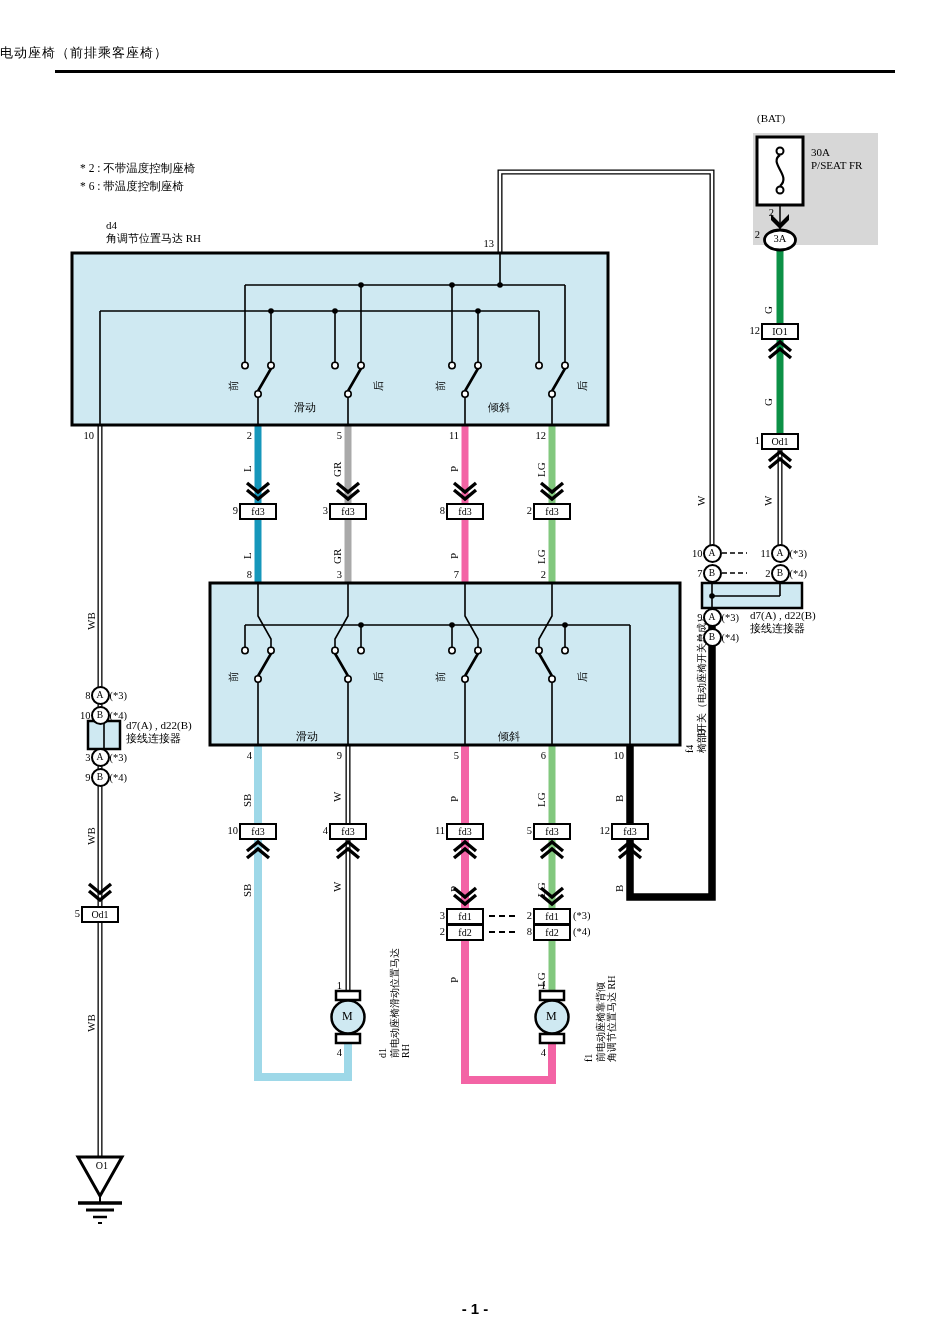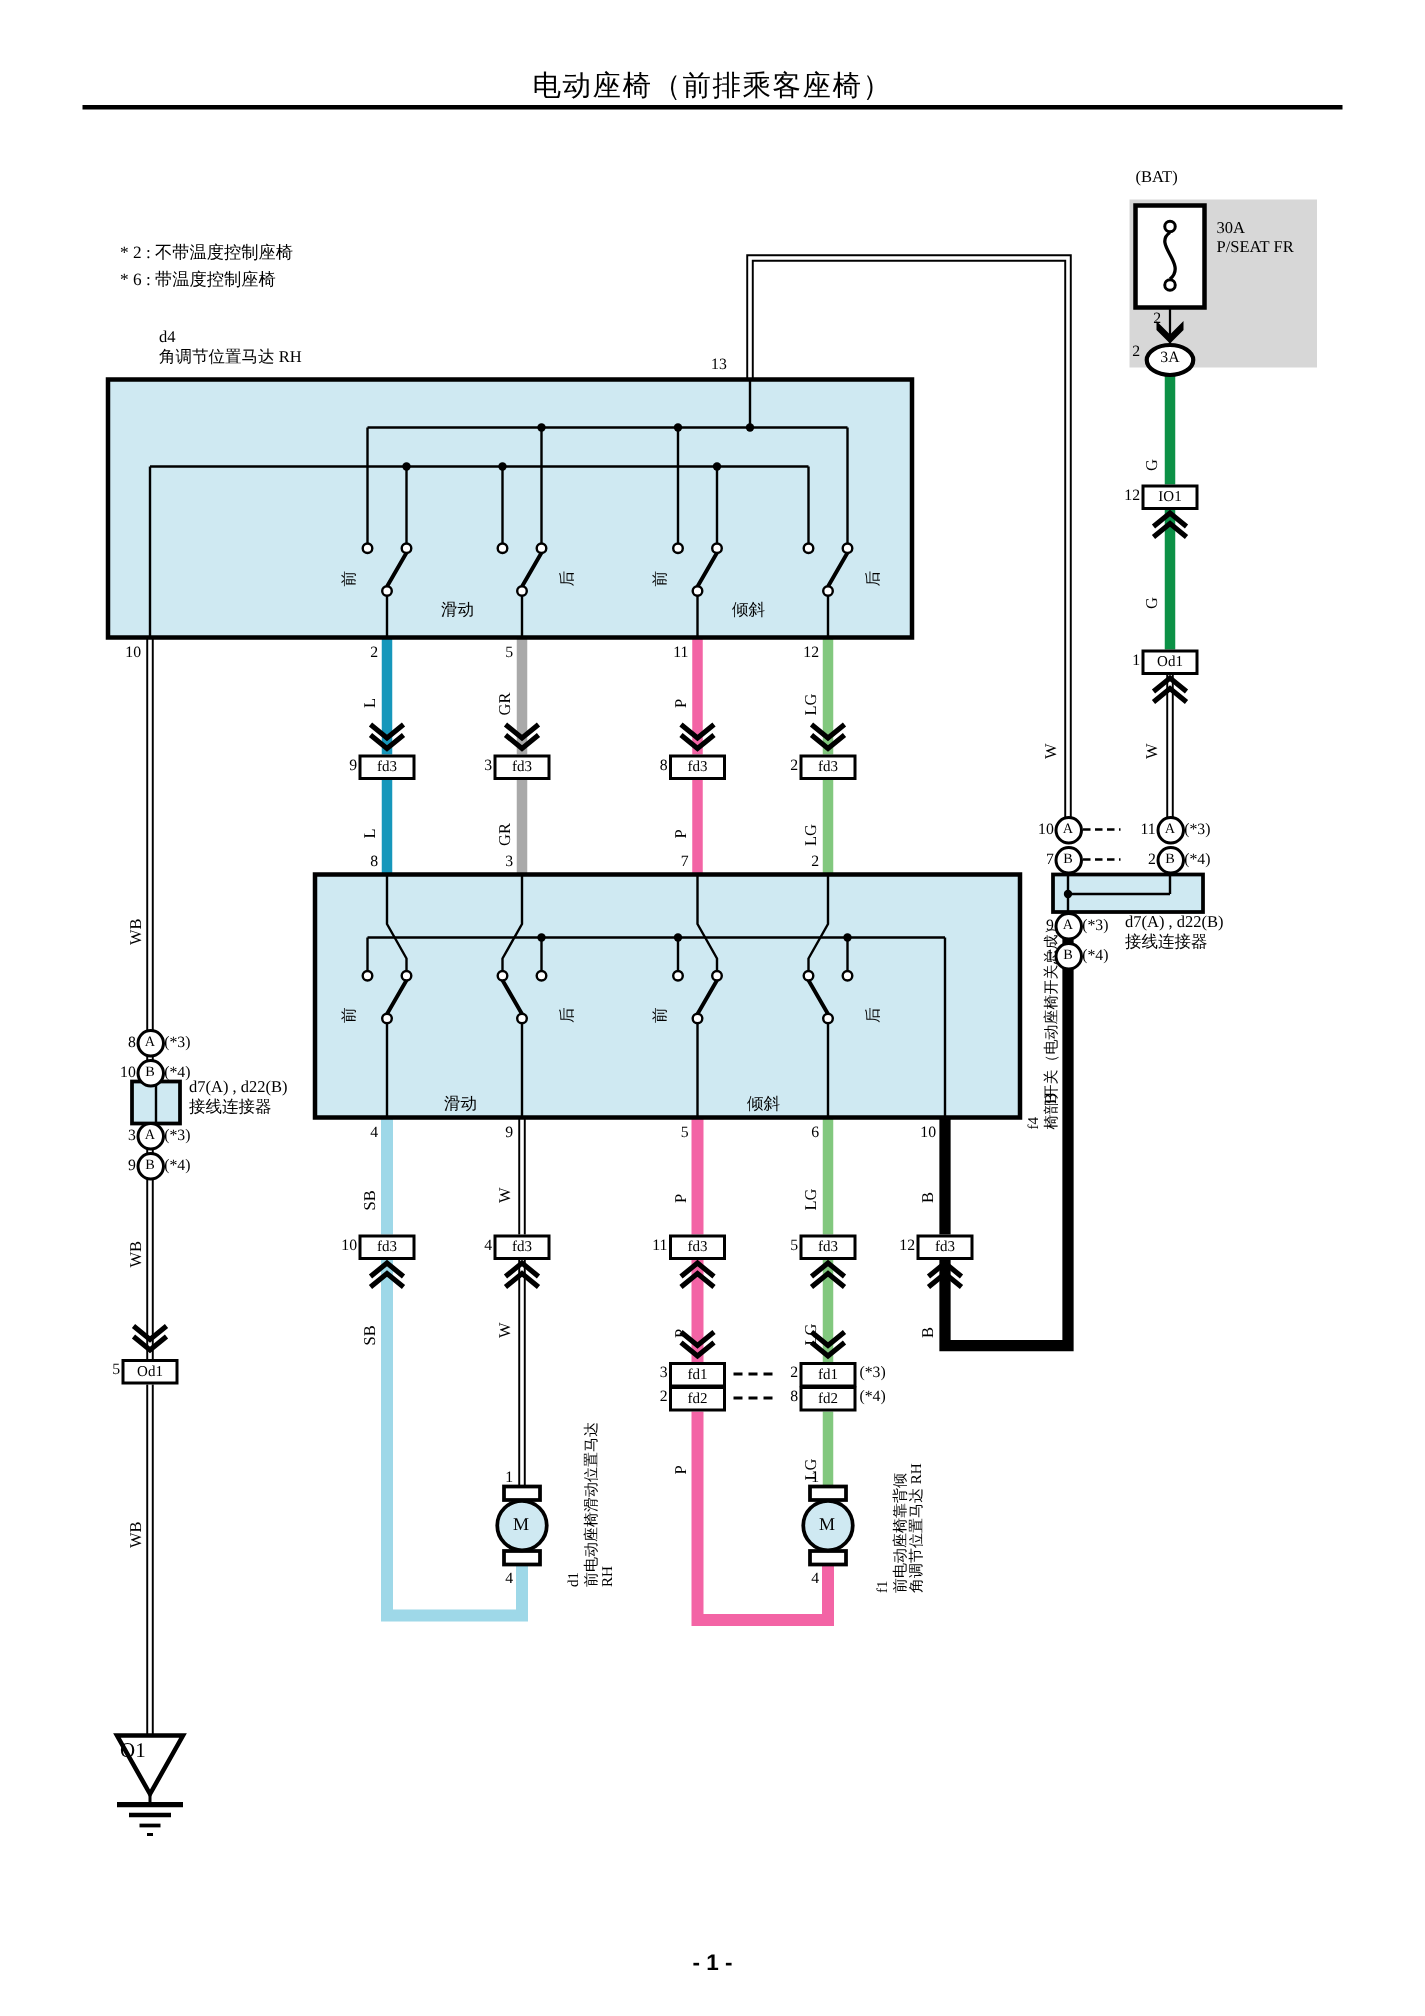--- a/index.html
+++ b/index.html
@@ -1,19 +1,19 @@
 <!DOCTYPE html>
 <html><head>
 <meta charset="utf-8">
 <style>
   html,body{margin:0;padding:0;background:#fff;}
   #canvas{position:relative;width:950px;height:1344px;background:#fff;overflow:hidden;
           font-family:"Liberation Serif","DejaVu Serif",serif;color:#000;}
   #diagram-svg{position:absolute;left:0;top:0;}
-  .title{position:absolute;top:44px;left:0;right:0;text-align:center;font-size:19px;letter-spacing:1px;}
+  .title{position:absolute;top:44px;left:0;right:0;text-align:left;font-size:13px;letter-spacing:1px;}
   .header-rule{position:absolute;left:55px;top:70px;width:840px;height:2.5px;background:#000;}
   .footer{position:absolute;left:0;right:0;top:1300px;text-align:center;font-weight:bold;font-size:15px;
           font-family:"Liberation Sans",sans-serif;}
   .note{position:absolute;font-size:11.5px;white-space:pre;}
   .lbl{position:absolute;font-size:11px;line-height:1.1;white-space:pre;}
   .lbl.rot{transform:rotate(-90deg);transform-origin:0 0;}
   .comp-lbl{position:absolute;font-size:11px;line-height:1.2;white-space:nowrap;}
   .comp-lbl.rot{transform:rotate(-90deg);transform-origin:0 0;font-size:10px;line-height:1.15;}
   .conn-box{position:absolute;box-sizing:border-box;width:38px;height:17px;border:2.5px solid #000;background:#fff;
             display:flex;align-items:center;justify-content:center;font-size:10px;}
@@ -234,21 +234,21 @@
   <div class="comp-lbl" style="left:750px;top:609px">
     <div>d7(A) , d22(B)</div>
     <div>接线连接器</div>
   </div>
 
   <div class="comp-lbl" style="left:126px;top:719px">
     <div>d7(A) , d22(B)</div>
     <div>接线连接器</div>
   </div>
 
-  <div class="lbl" style="left:80px;top:1160px;width:16px;text-align:right;font-size:14px">O1</div>
+  <div class="lbl" style="left:92px;top:1160px;width:16px;text-align:right;font-size:10px">O1</div>
 
   <div id="labels-layer">
       <div class="lbl rot" style="left: 241px; top: 472px;">L</div>
       <div class="lbl rot" style="left: 331px; top: 477px;">GR</div>
       <div class="lbl rot" style="left: 448px; top: 472px;">P</div>
       <div class="lbl rot" style="left: 535px; top: 477px;">LG</div>
       <div class="lbl rot" style="left: 241px; top: 559px;">L</div>
       <div class="lbl rot" style="left: 331px; top: 564px;">GR</div>
       <div class="lbl rot" style="left: 448px; top: 559px;">P</div>
       <div class="lbl rot" style="left: 535px; top: 564px;">LG</div>
@@ -282,21 +282,21 @@
       <div class="lbl rot" style="left: 577px; top: 682px; font-size: 10.5px;">后</div>
       <div class="lbl" style="left: 294px; top: 401px;">滑动</div>
       <div class="lbl" style="left: 488px; top: 401px;">倾斜</div>
       <div class="lbl" style="left: 296px; top: 730px;">滑动</div>
       <div class="lbl" style="left: 498px; top: 730px;">倾斜</div>
       <div class="lbl" style="left: 74px; top: 430px; font-size: 10.5px; width: 20px; text-align: right;">10</div>
       <div class="lbl" style="left: 232px; top: 430px; font-size: 10.5px; width: 20px; text-align: right;">2</div>
       <div class="lbl" style="left: 322px; top: 430px; font-size: 10.5px; width: 20px; text-align: right;">5</div>
       <div class="lbl" style="left: 439px; top: 430px; font-size: 10.5px; width: 20px; text-align: right;">11</div>
       <div class="lbl" style="left: 526px; top: 430px; font-size: 10.5px; width: 20px; text-align: right;">12</div>
-      <div class="lbl" style="left: 474px; top: 238px; font-size: 10.5px; width: 20px;  font-family: Liberation Serif, serif;">13</div>
+      <div class="lbl" style="left: 474px; top: 238px; font-size: 10.5px; width: 20px; text-align: right; font-family: Liberation Serif, serif;">13</div>
       <div class="lbl" style="left: 232px; top: 569px; font-size: 10.5px; width: 20px; text-align: right;">8</div>
       <div class="lbl" style="left: 322px; top: 569px; font-size: 10.5px; width: 20px; text-align: right;">3</div>
       <div class="lbl" style="left: 439px; top: 569px; font-size: 10.5px; width: 20px; text-align: right;">7</div>
       <div class="lbl" style="left: 526px; top: 569px; font-size: 10.5px; width: 20px; text-align: right;">2</div>
       <div class="lbl" style="left: 232px; top: 750px; font-size: 10.5px; width: 20px; text-align: right;">4</div>
       <div class="lbl" style="left: 322px; top: 750px; font-size: 10.5px; width: 20px; text-align: right;">9</div>
       <div class="lbl" style="left: 439px; top: 750px; font-size: 10.5px; width: 20px; text-align: right;">5</div>
       <div class="lbl" style="left: 526px; top: 750px; font-size: 10.5px; width: 20px; text-align: right;">6</div>
       <div class="lbl" style="left: 604px; top: 750px; font-size: 10.5px; width: 20px; text-align: right;">10</div>
       <div class="lbl" style="left: 322px; top: 980px; font-size: 10.5px; width: 20px; text-align: right;">1</div>

